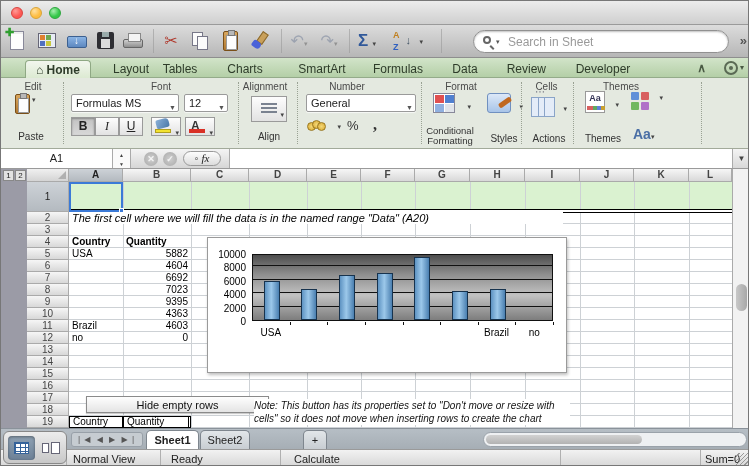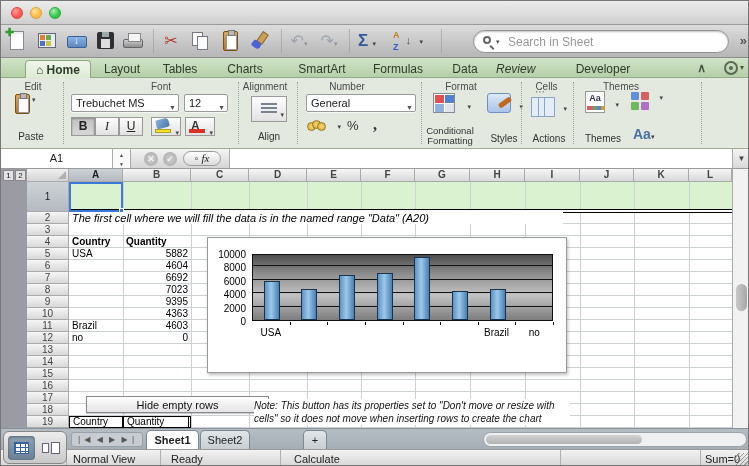--- a/index.html
+++ b/index.html
@@ -229,41 +229,41 @@
       <span class="mag-dd">▾</span>
       <input placeholder="Search in Sheet" style="">
     </div>
     <span class="tb-more">»</span>
   </div>
 
   <div class="tabstrip" id="tabstrip">
     <span class="rib-collapse">∧</span>
     <span class="rib-gear"></span>
   <div class="rtab active" style="left: 24px; width: 66px; text-align: center; padding: 0px;">⌂ Home</div>
-      <div class="rtab" style="left: 94px; width: 54px; text-align: center; padding: 0px;">Layout</div>
+      <div class="rtab" style="left: 94px; width: 54px; text-align: right; padding: 0px;">Layout</div>
       <div class="rtab" style="left: 148px; width: 62px; text-align: center; padding: 0px;">Tables</div>
       <div class="rtab" style="left: 210px; width: 68px; text-align: center; padding: 0px;">Charts</div>
       <div class="rtab" style="left: 284px; width: 74px; text-align: center; padding: 0px;">SmartArt</div>
       <div class="rtab" style="left: 360px; width: 74px; text-align: center; padding: 0px;">Formulas</div>
       <div class="rtab" style="left: 436px; width: 56px; text-align: center; padding: 0px;">Data</div>
-      <div class="rtab" style="left: 495px; width: 60px; text-align: left; padding: 0px; font-style: italic;">Review</div>
+      <div class="rtab" style="left: 485px; width: 60px; text-align: right; padding: 0px;">Review</div>
       <div class="rtab" style="left: 556px; width: 92px; text-align: center; padding: 0px;">Developer</div>
     </div>
 
   <div class="ribbon">
 
     <div class="grp-label" style="left:6px;width:52px">Edit</div>
     <div style="position:absolute;left:14px;top:16px">
       <span class="i-clip" style="position:relative;display:inline-block;left:0;top:0"></span><span class="caret" style="vertical-align:12px"> ▾</span>
     </div>
     <div class="cap" style="left:2px;top:53px;width:56px">Paste</div>
     <div class="grp-div" style="left:62px"></div>
 
     <div class="grp-label" style="left:100px;width:120px">Font</div>
-    <div class="ddbox" style="left:70px;top:16px;width:108px"><span>Trebuchet MS</span><span class="dd">▼</span></div>
+    <div class="ddbox" style="left:70px;top:16px;width:108px"><span>Formulas MS</span><span class="dd">▼</span></div>
     <div class="ddbox" style="left:183px;top:16px;width:44px"><span>12</span><span class="dd">▼</span></div>
     <div class="btn3 pressed" style="left:70px;top:39px;font-weight:bold">B</div>
     <div class="btn3" style="left:94px;top:39px;font-style:italic;font-family:'Liberation Serif',serif">I</div>
     <div class="btn3" style="left:118px;top:39px;text-decoration:underline">U</div>
     <div class="btn3" style="left:150px;top:39px;width:30px">
       <span style="position:absolute;left:4px;top:1px;width:13px;height:9px;background:linear-gradient(135deg,#8ab0d8,#4a78a8);border-radius:2px 4px 2px 2px;transform:rotate(-15deg)"></span>
       <span style="position:absolute;left:3px;bottom:2px;width:16px;height:4px;background:#f2e230;border:1px solid #b0a020"></span>
       <span class="caret" style="position:absolute;right:1px;top:6px">▾</span>
     </div>
     <div class="btn3" style="left:184px;top:39px;width:30px">

